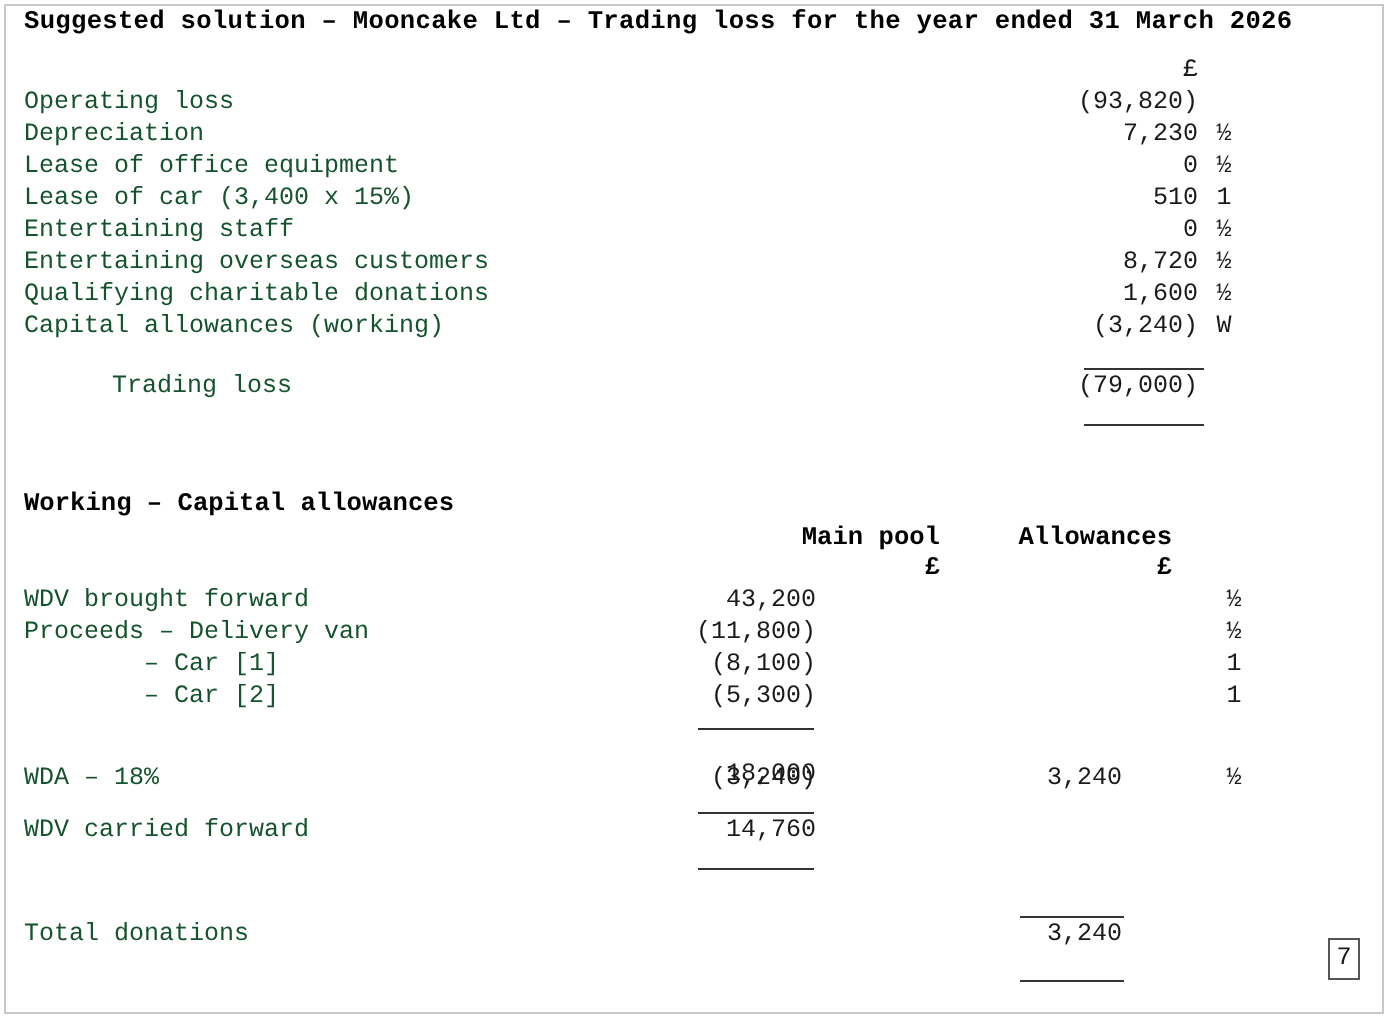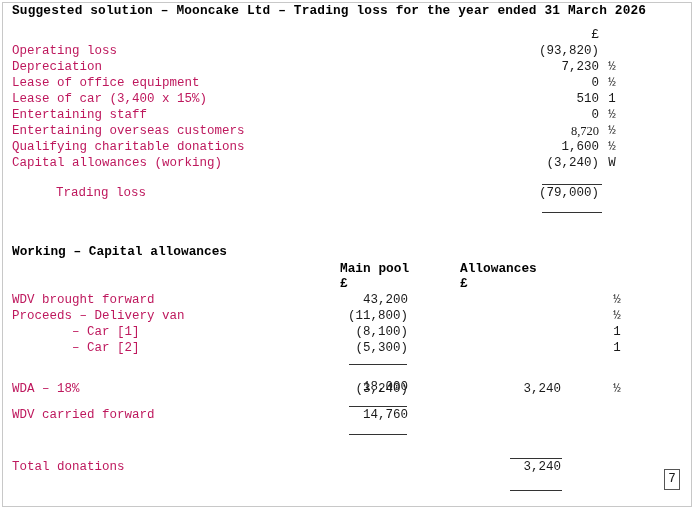--- a/index.html
+++ b/index.html
@@ -20,21 +20,21 @@
     width: 690px;
     height: 505px;
     box-sizing: border-box;
     border: 1px solid #c8c8c8;
     background: #ffffff;
   }
   .label {
     position: absolute;
     left: 9px;
     font-size: 12.5px;
-    color: #be185d;
+    color: #14532d;
     white-space: pre;
     line-height: 16px;
   }
   .title {
     position: absolute;
     left: 9px;
     top: 0;
     font-size: 12.8px;
     font-weight: bold;
     color: #000000;
@@ -48,21 +48,21 @@
     font-weight: bold;
     color: #000000;
     white-space: pre;
   }
   .colhead {
     position: absolute;
     font-size: 12.8px;
     font-weight: bold;
     color: #000000;
     white-space: pre;
-    text-align: left;
+    text-align: right;
   }
   
   .num {
     position: absolute;
     font-size: 12.5px;
     color: #1a1a1a;
     white-space: pre;
     text-align: right;
     line-height: 16px;
   }
@@ -124,21 +124,21 @@
 
   <div class="label" style="top:88px;">Lease of car (3,400 x 15%)</div>
   <div class="num c-main-num" style="top:88px;">510</div>
   <div class="mark c-main-mark" style="top:88px;">1</div>
 
   <div class="label" style="top:104px;">Entertaining staff</div>
   <div class="num c-main-num" style="top:104px;">0</div>
   <div class="mark c-main-mark" style="top:104px;">½</div>
 
   <div class="label" style="top:120px;">Entertaining overseas customers</div>
-  <div class="num c-main-num" style="top:120px;font-family:Liberation Serif, serif;">8,720</div>
+  <div class="num c-main-num" style="top:120px;">8,720</div>
   <div class="mark c-main-mark" style="top:120px;">½</div>
 
   <div class="label" style="top:136px;">Qualifying charitable donations</div>
   <div class="num c-main-num" style="top:136px;">1,600</div>
   <div class="mark c-main-mark" style="top:136px;">½</div>
 
   <div class="label" style="top:152px;">Capital allowances (working)</div>
   <div class="num c-main-num" style="top:152px;">(3,240)</div>
   <div class="mark c-main-mark" style="top:152px;">W</div>
 

